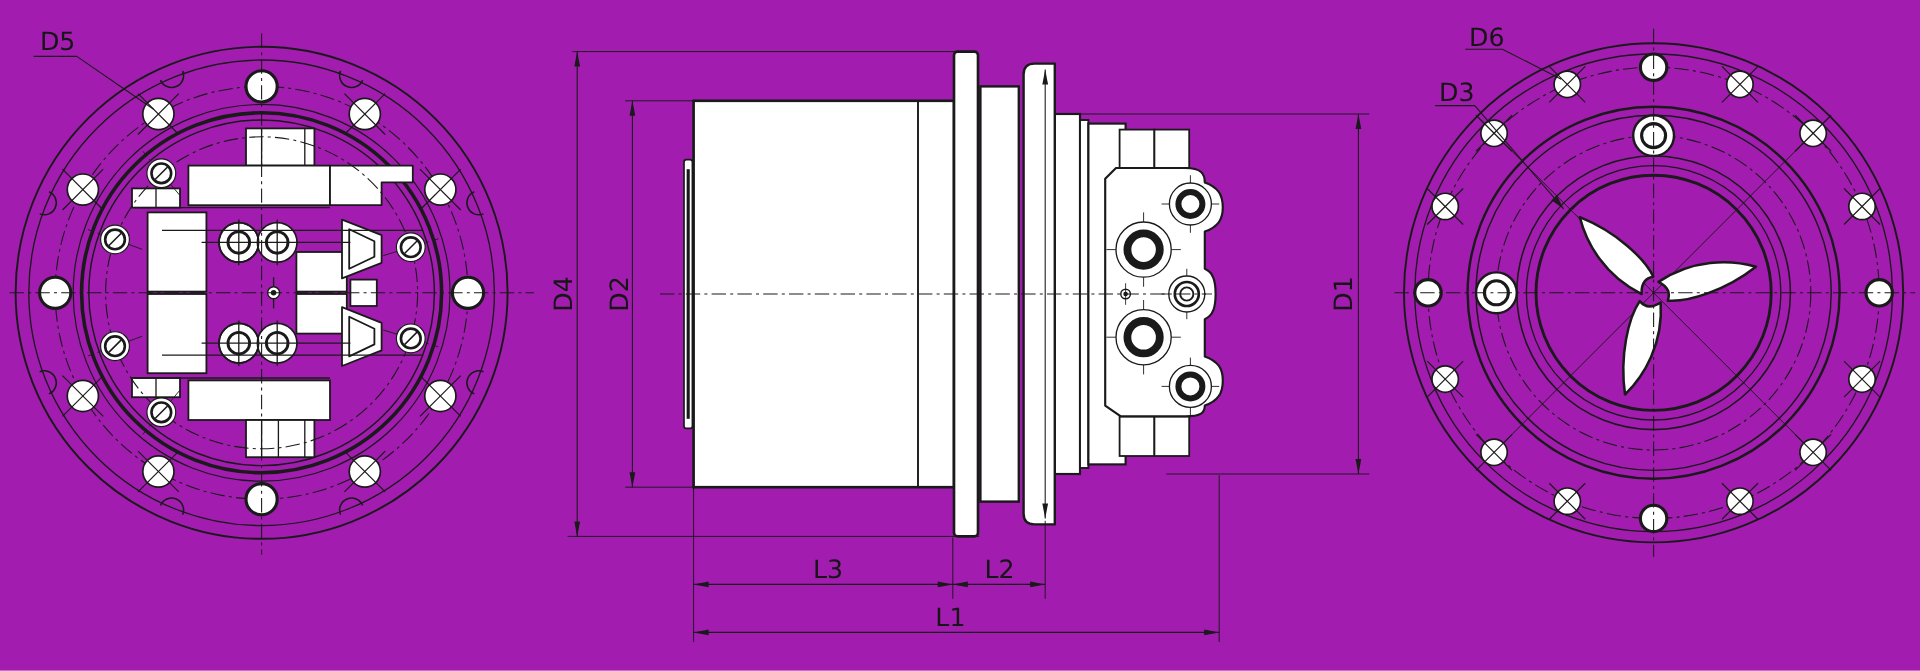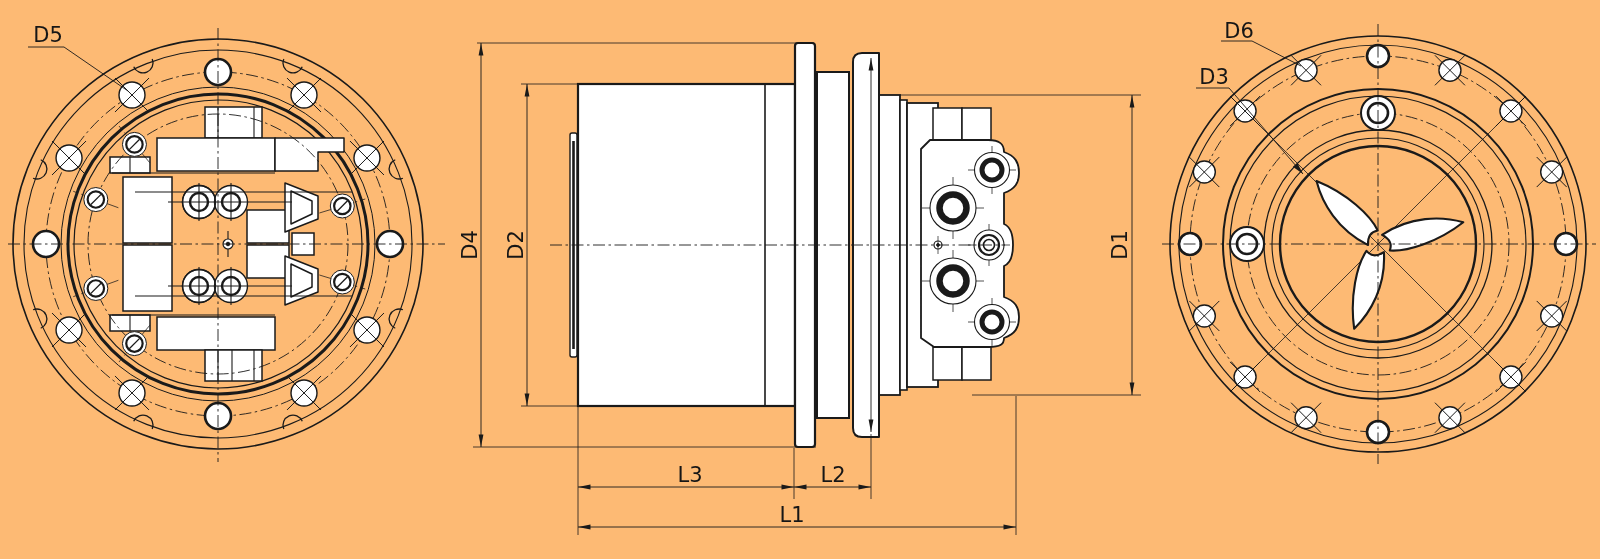--- a/index.html
+++ b/index.html
@@ -1,16 +1,16 @@
 <!DOCTYPE html>
 <html><head>
 <meta charset="utf-8">
 <style>
   html,body{margin:0;padding:0;background:#ffffff;}
-  .stage{width:1600px;height:559px;position:relative;background:#fdba74;overflow:hidden;}
+  .stage{width:1600px;height:559px;position:relative;background:#a21caf;overflow:hidden;}
   svg{display:block;}
   text.dim{font-family:"DejaVu Sans","Liberation Sans",sans-serif;font-size:21px;fill:#161616;}
 </style>
 </head>
 <body>
 
 <div class="stage">
   <svg id="drawing" width="1600" height="559" viewBox="0 0 1600 559">
     <g id="g-front">
         <circle cx="218" cy="244" r="205" stroke="#1a1a1a" stroke-width="1.6" fill="none"></circle>

